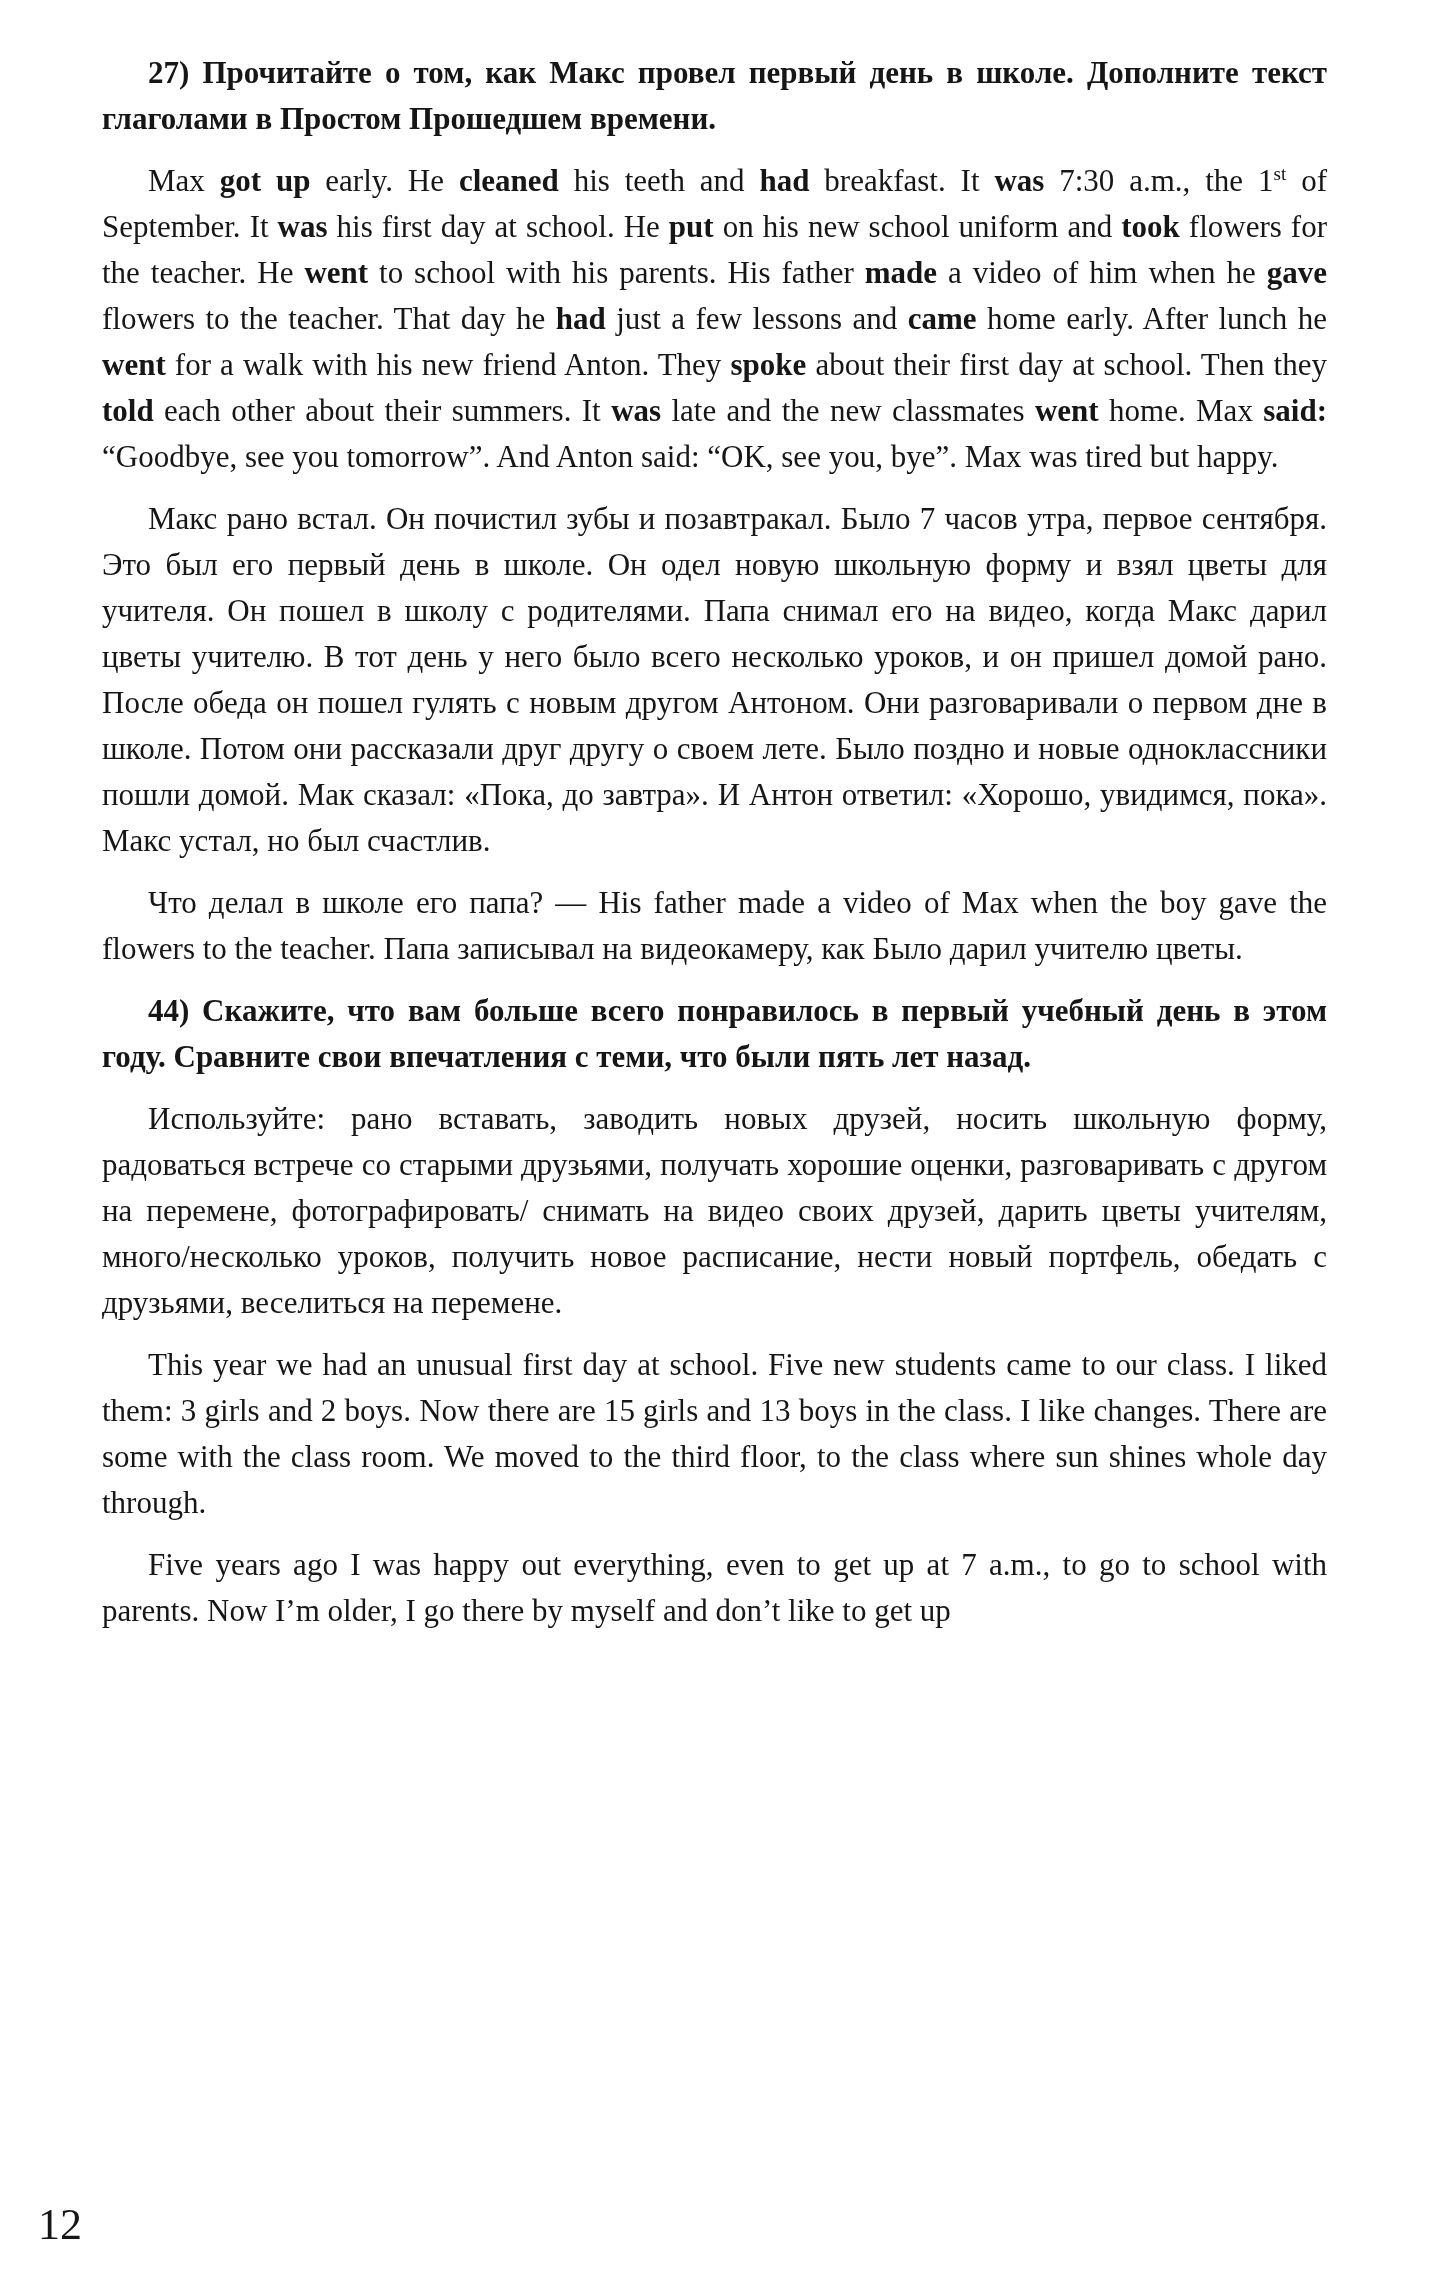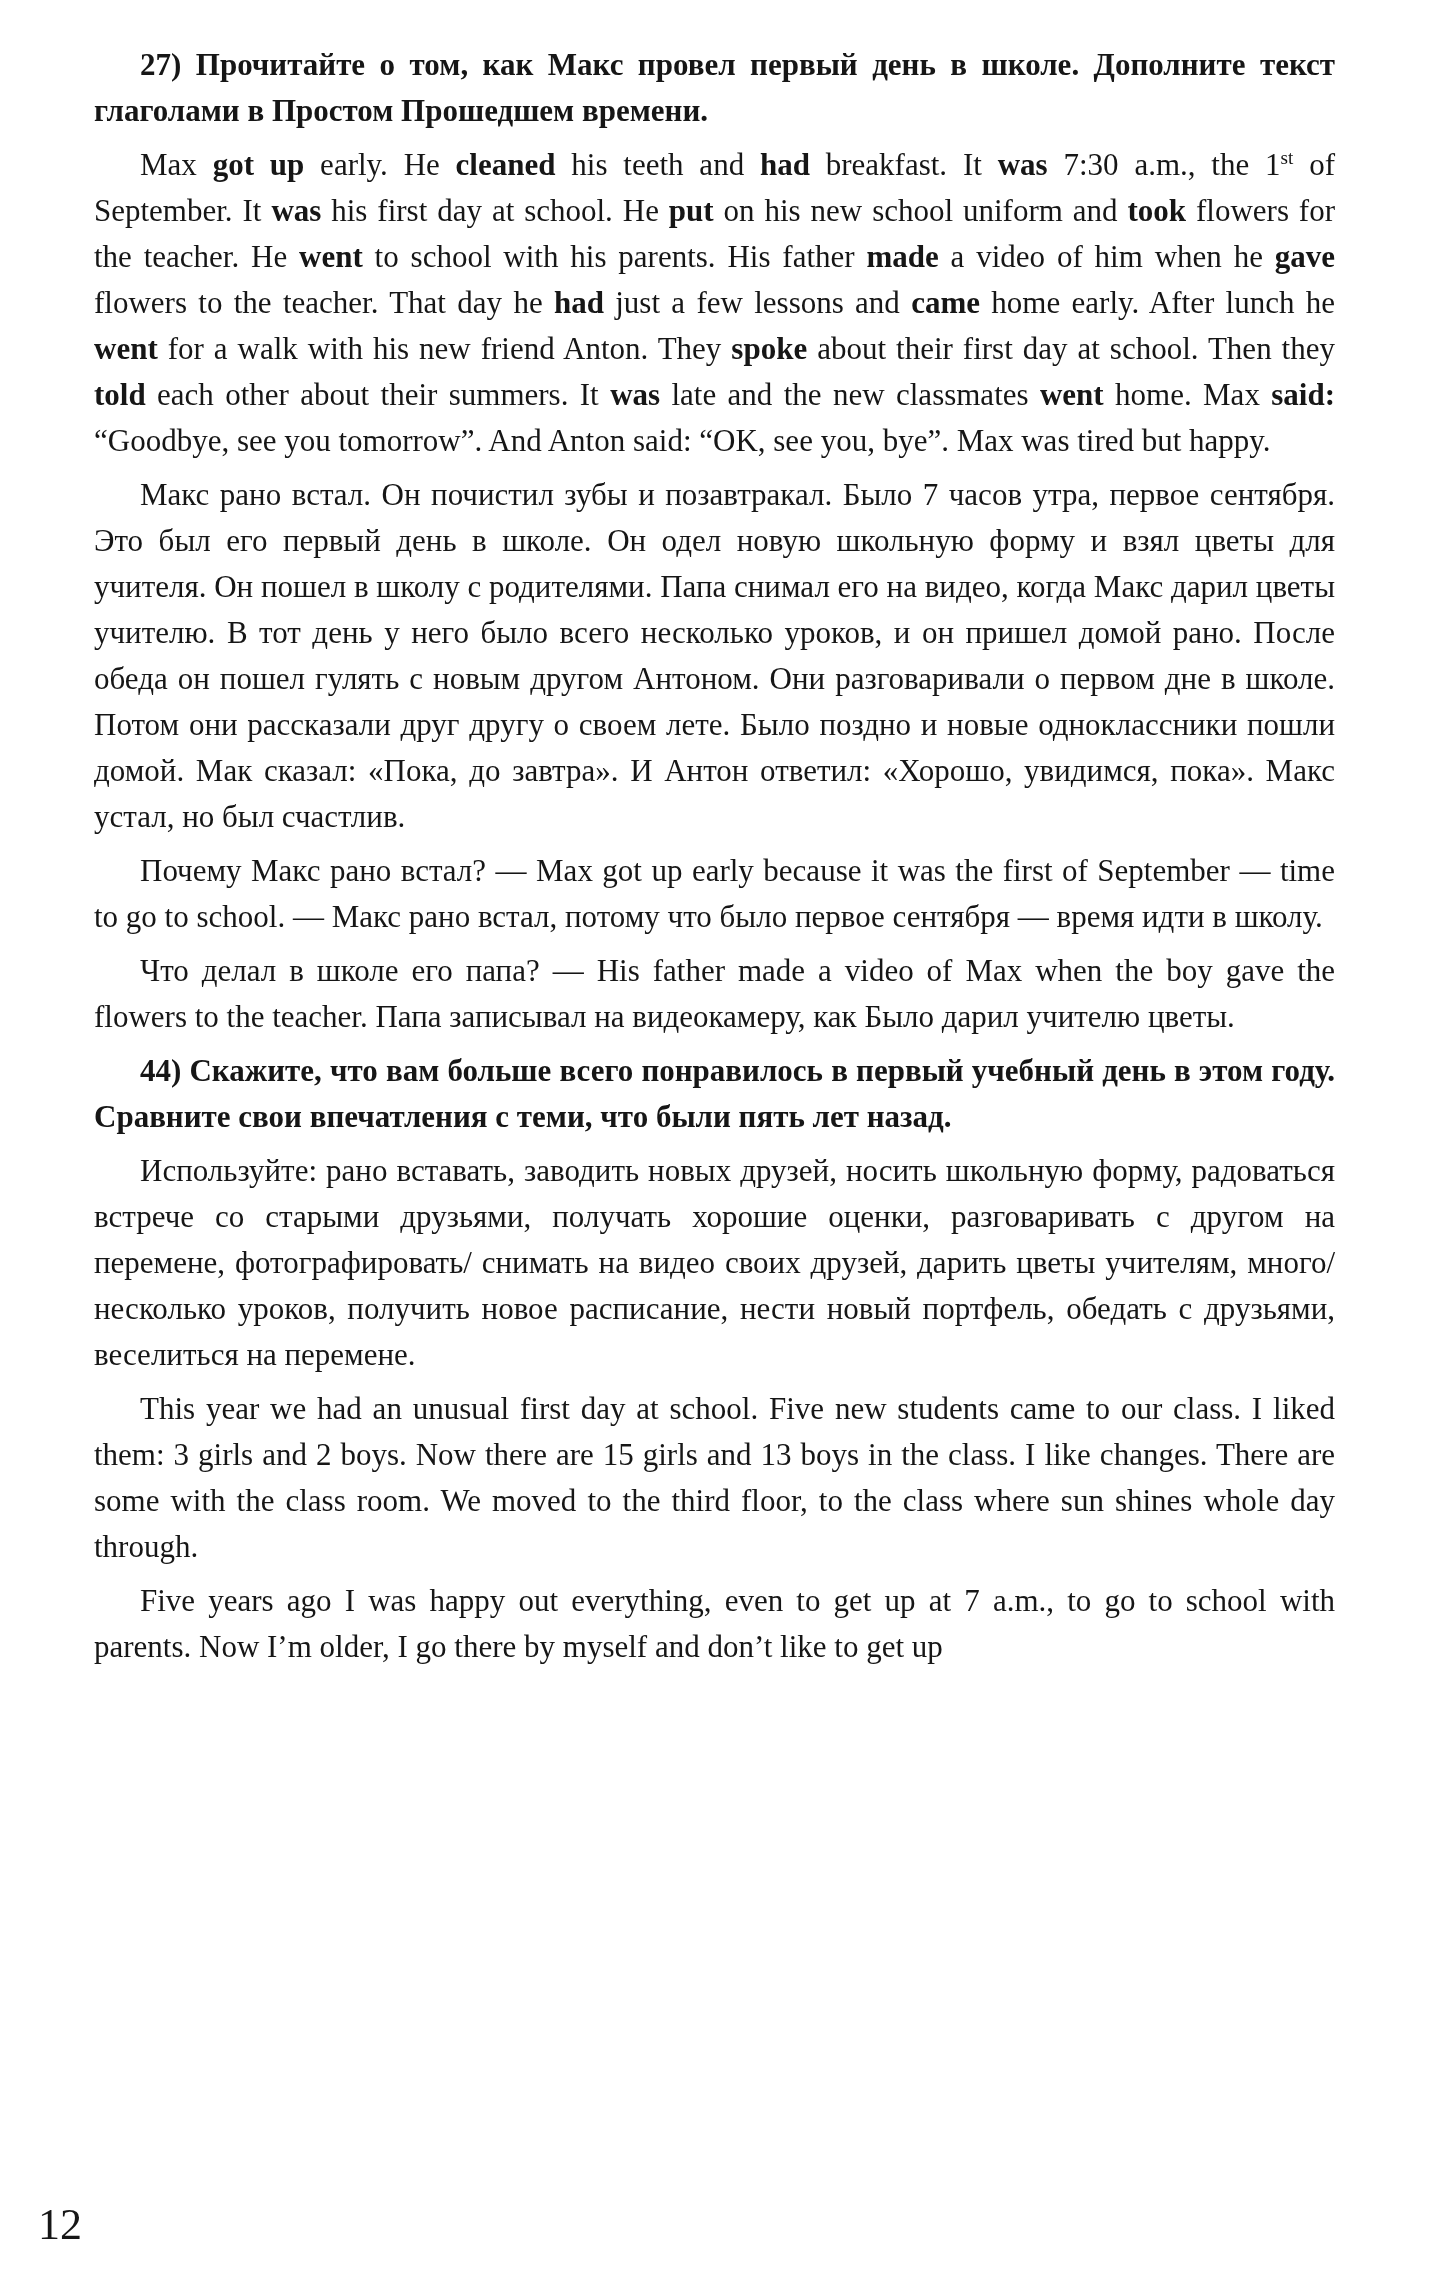--- a/index.html
+++ b/index.html
@@ -20,21 +20,21 @@
     line-height: 46px;
     overflow: hidden;
   }
   .content {
     position: absolute;
     top: 34px;
     left: 86px;
     right: 86px;
   }
   .content p {
-    margin: 8px;
+    margin: 16px;
     text-align: justify;
     text-indent: 46px;
   }
   .content p.heading {
     font-weight: 700;
   }
   .gap-sm { margin-top: 13px; }
   .gap-md { margin-top: 18px; }
   sup {
     font-size: 0.62em;
@@ -57,21 +57,20 @@
 <div class="page">
   <div class="content">
 
     <p class="heading">27) Прочитайте о том, как Макс провел первый день в школе. Дополните текст глаголами в Простом Прошедшем времени.</p>
 
     <p><span>Max </span><b>got up</b><span> early. He </span><b>cleaned</b><span> his teeth and </span><b>had</b><span> breakfast. It </span><b>was</b><span> 7:30 a.m., the 1</span><span><sup>st</sup></span><span> of September. It </span><b>was</b><span> his first day at school. He </span><b>put</b><span> on his new school uniform and </span><b>took</b><span> flowers for the teacher. He </span><b>went</b><span> to school with his parents. His father </span><b>made</b><span> a video of him when he </span><b>gave</b><span> flowers to the teacher. That day he </span><b>had</b><span> just a few lessons and </span><b>came</b><span> home early. After lunch he </span><b>went</b><span> for a walk with his new friend Anton. They </span><b>spoke</b><span> about their first day at school. Then they </span><b>told</b><span> each other about their summers. It </span><b>was</b><span> late and the new classmates </span><b>went</b><span> home. Max </span><b>said:</b><span> “Goodbye, see you tomorrow”. And Anton said: “OK, see you, bye”. Max was tired but happy.</span></p>
 
     <p class="gap-sm">Макс рано встал. Он почистил зубы и позавтракал. Было 7 часов утра, первое сентября. Это был его первый день в школе. Он одел новую школьную форму и взял цветы для учителя. Он пошел в школу с родителями. Папа снимал его на видео, когда Макс дарил цветы учителю. В тот день у него было всего несколько уроков, и он пришел домой рано. После обеда он пошел гулять с новым другом Антоном. Они разговаривали о первом дне в школе. Потом они рассказали друг другу о своем лете. Было поздно и новые одноклассники пошли домой. Мак сказал: «Пока, до завтра». И Антон ответил: «Хорошо, увидимся, пока». Макс устал, но был счастлив.</p>
 
 
-    <p>Почему Макс рано встал? — Max got up early because it was the first of September — time to go to school. — Макс рано встал, потому что было первое сентября — время идти в школу.</p>
 
     <p>Что делал в школе его папа? — His father made a video of Max when the boy gave the flowers to the teacher. Папа записывал на видеокамеру, как Было дарил учителю цветы.</p>
 
 
     <p class="heading gap-md">44) Скажите, что вам больше всего понравилось в первый учебный день в этом году. Сравните свои впечатления с теми, что были пять лет назад.</p>
 
     <p>Используйте: рано вставать, заводить новых друзей, носить школьную форму, радоваться встрече со старыми друзьями, получать хорошие оценки, разговаривать с другом на перемене, фотографировать/ снимать на видео своих друзей, дарить цветы учителям, много/несколько уроков, получить новое расписание, нести новый портфель, обедать с друзьями, веселиться на перемене.</p>
 
     <p class="gap-md">This year we had an unusual first day at school. Five new students came to our class. I liked them: 3 girls and 2 boys. Now there are 15 girls and 13 boys in the class. I like changes. There are some with the class room. We moved to the third floor, to the class where sun shines whole day through.</p>
 

